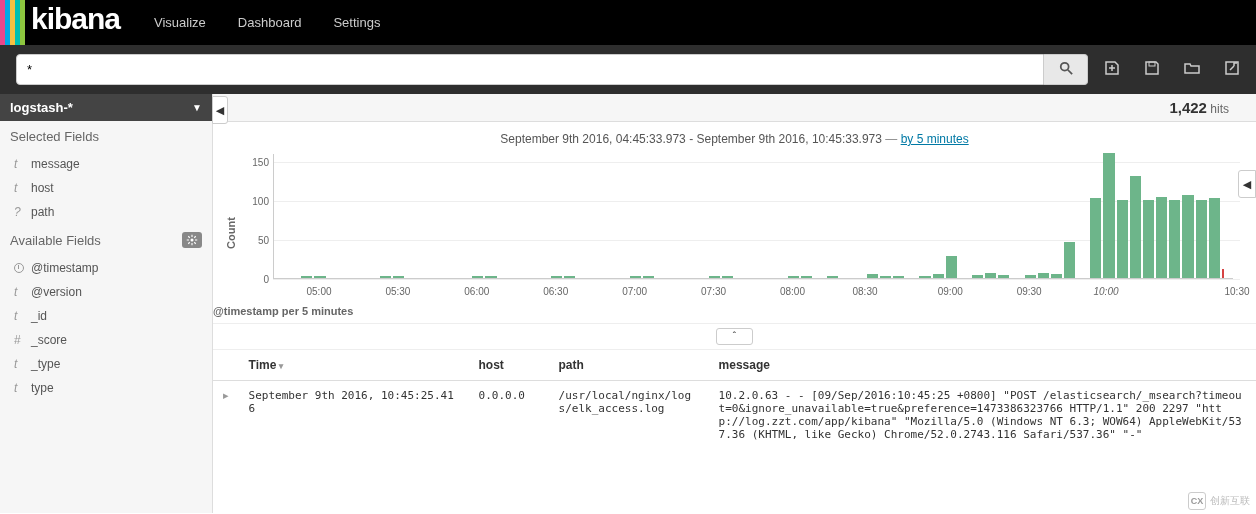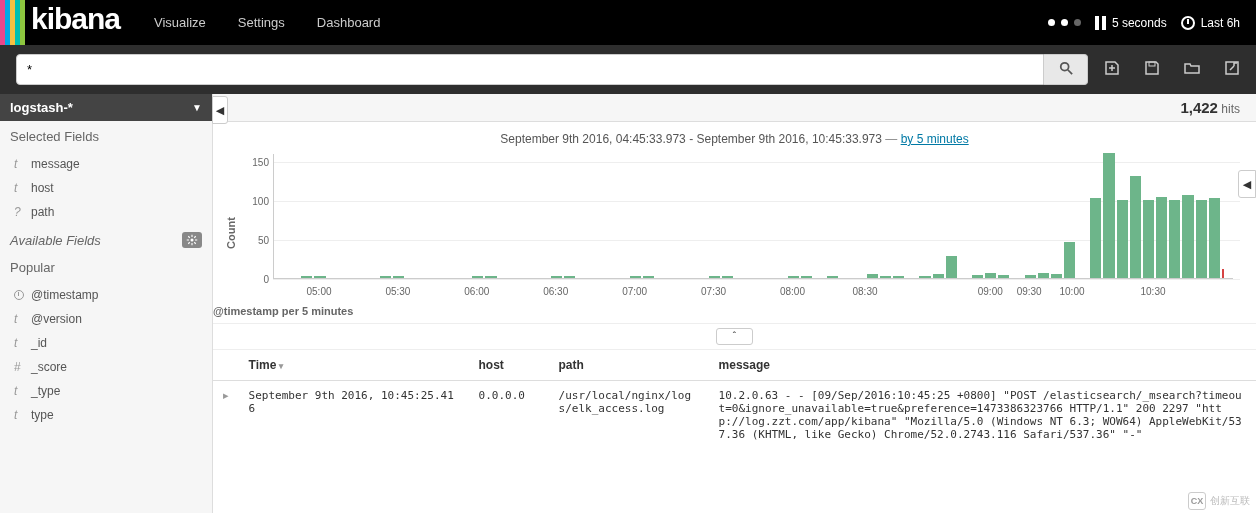--- a/index.html
+++ b/index.html
@@ -37,37 +37,37 @@
 .sub-icons { display: flex; gap: 24px; }
 .sub-icons .ico { color: #ccc; cursor: pointer; }
 .sub-icons svg { width: 16px; height: 16px; fill: #ccc; }
 
 
 .main { display: flex; height: calc(514px - 45px - 50px); }
 .sidebar { width: 213px; background: #f6f6f6; border-right: 1px solid #ddd; overflow-y: auto; }
 .index-row { background: #444; color: #fff; padding: 6px 10px; font-weight: 700; font-size: 13px; display: flex; align-items: center; justify-content: space-between; }
 .index-row .caret { font-size: 10px; }
 .section-h { padding: 8px 10px; color: #666; font-size: 13px; }
-.section-h.flex { display: flex; justify-content: space-between; align-items: center; font-style: italic; }
+.section-h.flex { display: flex; justify-content: space-between; align-items: center; }
 .gear-btn { background: #888; border-radius: 3px; padding: 2px 4px; cursor: pointer; }
 .gear-btn svg { width: 12px; height: 12px; fill: #fff; display: block; }
 .field-item { padding: 5px 10px 5px 14px; font-size: 12px; display: flex; align-items: center; gap: 7px; cursor: pointer; }
 .ftype { font-style: italic; color: #999; width: 10px; }
 .ftype.num::before { content: "#"; font-style: normal; }
 .ftype.str::before { content: "t"; }
 .ftype.unk::before { content: "?"; }
 .clock-sm { width: 10px; height: 10px; border: 1px solid #999; border-radius: 50%; position: relative; }
 .clock-sm::before { content: ""; position: absolute; top: 1px; left: 3px; width: 1px; height: 4px; background: #999; }
 .field-item .name { color: #555; }
 
 .collapse-left { position: absolute; left: 212px; top: 96px; width: 16px; height: 28px; background: #fff; border: 1px solid #ccc; border-radius: 0 3px 3px 0; display: flex; align-items: center; justify-content: center; cursor: pointer; font-size: 11px; z-index: 5; }
 .collapse-right { position: absolute; right: 0; top: 170px; width: 18px; height: 28px; background: #fff; border: 1px solid #ccc; border-radius: 3px 0 0 3px; display: flex; align-items: center; justify-content: center; cursor: pointer; font-size: 11px; z-index: 5; }
 
 .content { flex: 1; display: flex; flex-direction: column; position: relative; }
-.hits-bar { text-align: right; padding: 5px 16px; background: #f6f6f6; border-bottom: 1px solid #ddd; font-size: 12px; color: #666; }
+.hits-bar { text-align: right; padding: 5px 27px; background: #f6f6f6; border-bottom: 1px solid #ddd; font-size: 12px; color: #666; }
 .hits-bar b { color: #333; font-size: 15px; }
 
 .time-range { text-align: center; font-size: 12px; color: #555; padding: 10px 0 4px; }
 .time-range a { color: #0079a5; text-decoration: underline; }
 .time-range .dash { color: #888; }
 
 .chart-wrap { padding: 4px 16px 4px 30px; position: relative; }
 .ylabel { position: absolute; left: 2px; top: 50%; transform: rotate(-90deg); transform-origin: center; font-size: 11px; color: #666; font-weight: 700; }
 .chart { height: 145px; position: relative; }
 .grid-line { position: absolute; left: 30px; right: 0; border-top: 1px solid #eee; }
@@ -97,40 +97,22 @@
   <div class="logo">
     <div class="stripe s0"></div>
       <div class="stripe s1"></div>
       <div class="stripe s2"></div>
       <div class="stripe s3"></div>
       <div class="stripe s4"></div>
     <div class="text">kibana</div>
   </div>
   <div class="nav-tabs">
     <div class="tab">Visualize</div>
+    <div class="tab">Dashboard</div>
     <div class="tab">Settings</div>
-    <div class="tab">Dashboard</div>
-  </div>
-  <div class="nav-right">
-    <div class="dots">
-        <span></span>
-        <span></span>
-        <span style="opacity:.4"></span>
-      </div>
-    <span class="group">
-      <span class="pause">
-          <span></span>
-          <span></span>
-        </span>
-      <span>5 seconds</span>
-    </span>
-    <span class="group">
-      <span class="clock"></span>
-      <span>Last 6h</span>
-    </span>
   </div>
 </div>
 
 <div class="subnav">
   <div class="search-wrap">
     <input class="search-input" value="*" style="">
     <button class="search-btn">
       <svg viewBox="0 0 16 16">
           <circle cx="6.5" cy="6.5" r="4.5" fill="none" stroke="#555" stroke-width="2"></circle>
           <line x1="10" y1="10" x2="15" y2="15" stroke="#555" stroke-width="2"></line>
@@ -179,21 +161,20 @@
       </div>
     <div class="section-h flex">
       <span>Available Fields</span>
       <span class="gear-btn">
         <svg viewBox="0 0 16 16">
             <circle cx="8" cy="8" r="2" fill="#fff"></circle>
             <path d="M8 1v3M8 12v3M1 8h3M12 8h3M3 3l2 2M11 11l2 2M13 3l-2 2M5 11l-2 2" stroke="#fff" stroke-width="1.5"></path>
           </svg>
       </span>
     </div>
-    <div class="section-h" style="padding-top:4px">Popular</div>
     <div id="pop-fields">
         <div class="field-item">
           <span class="clock-sm"></span>
           <span class="name">@timestamp</span>
         </div>
         <div class="field-item">
           <span class="ftype str"></span>
           <span class="name">@version</span>
         </div>
         <div class="field-item">
@@ -317,24 +298,24 @@
             <div class="bar indicator" style="left: 947.849px; width: 11.1507px; height: 9.375px;"></div>
           </div>
           <div class="xtick" style="left: 76.0274px;">05:00</div>
           <div class="xtick" style="left: 154.932px;">05:30</div>
           <div class="xtick" style="left: 233.836px;">06:00</div>
           <div class="xtick" style="left: 312.74px;">06:30</div>
           <div class="xtick" style="left: 391.644px; margin-top: 32px;">07:00</div>
           <div class="xtick" style="left: 470.548px;">07:30</div>
           <div class="xtick" style="left: 549.452px;">08:00</div>
           <div class="xtick" style="left: 622px;">08:30</div>
-          <div class="xtick" style="left: 707.26px; margin-left: 40px;">09:00</div>
+          <div class="xtick" style="left: 707.26px;">09:00</div>
           <div class="xtick" style="left: 786.164px;">09:30</div>
-          <div class="xtick" style="left: 829px;">10:00</div>
-          <div class="xtick" style="left: 910px;">10:30</div>
+          <div class="xtick" style="left: 863px; font-style: italic;">10:00</div>
+          <div class="xtick" style="left: 994px;">10:30</div>
         </div>
     </div>
     <div class="xlabel">@timestamp per 5 minutes</div>
 
     <div class="toggler">
       <div class="btn">ˆ</div>
     </div>
 
     <table class="doc-table">
       <thead>

